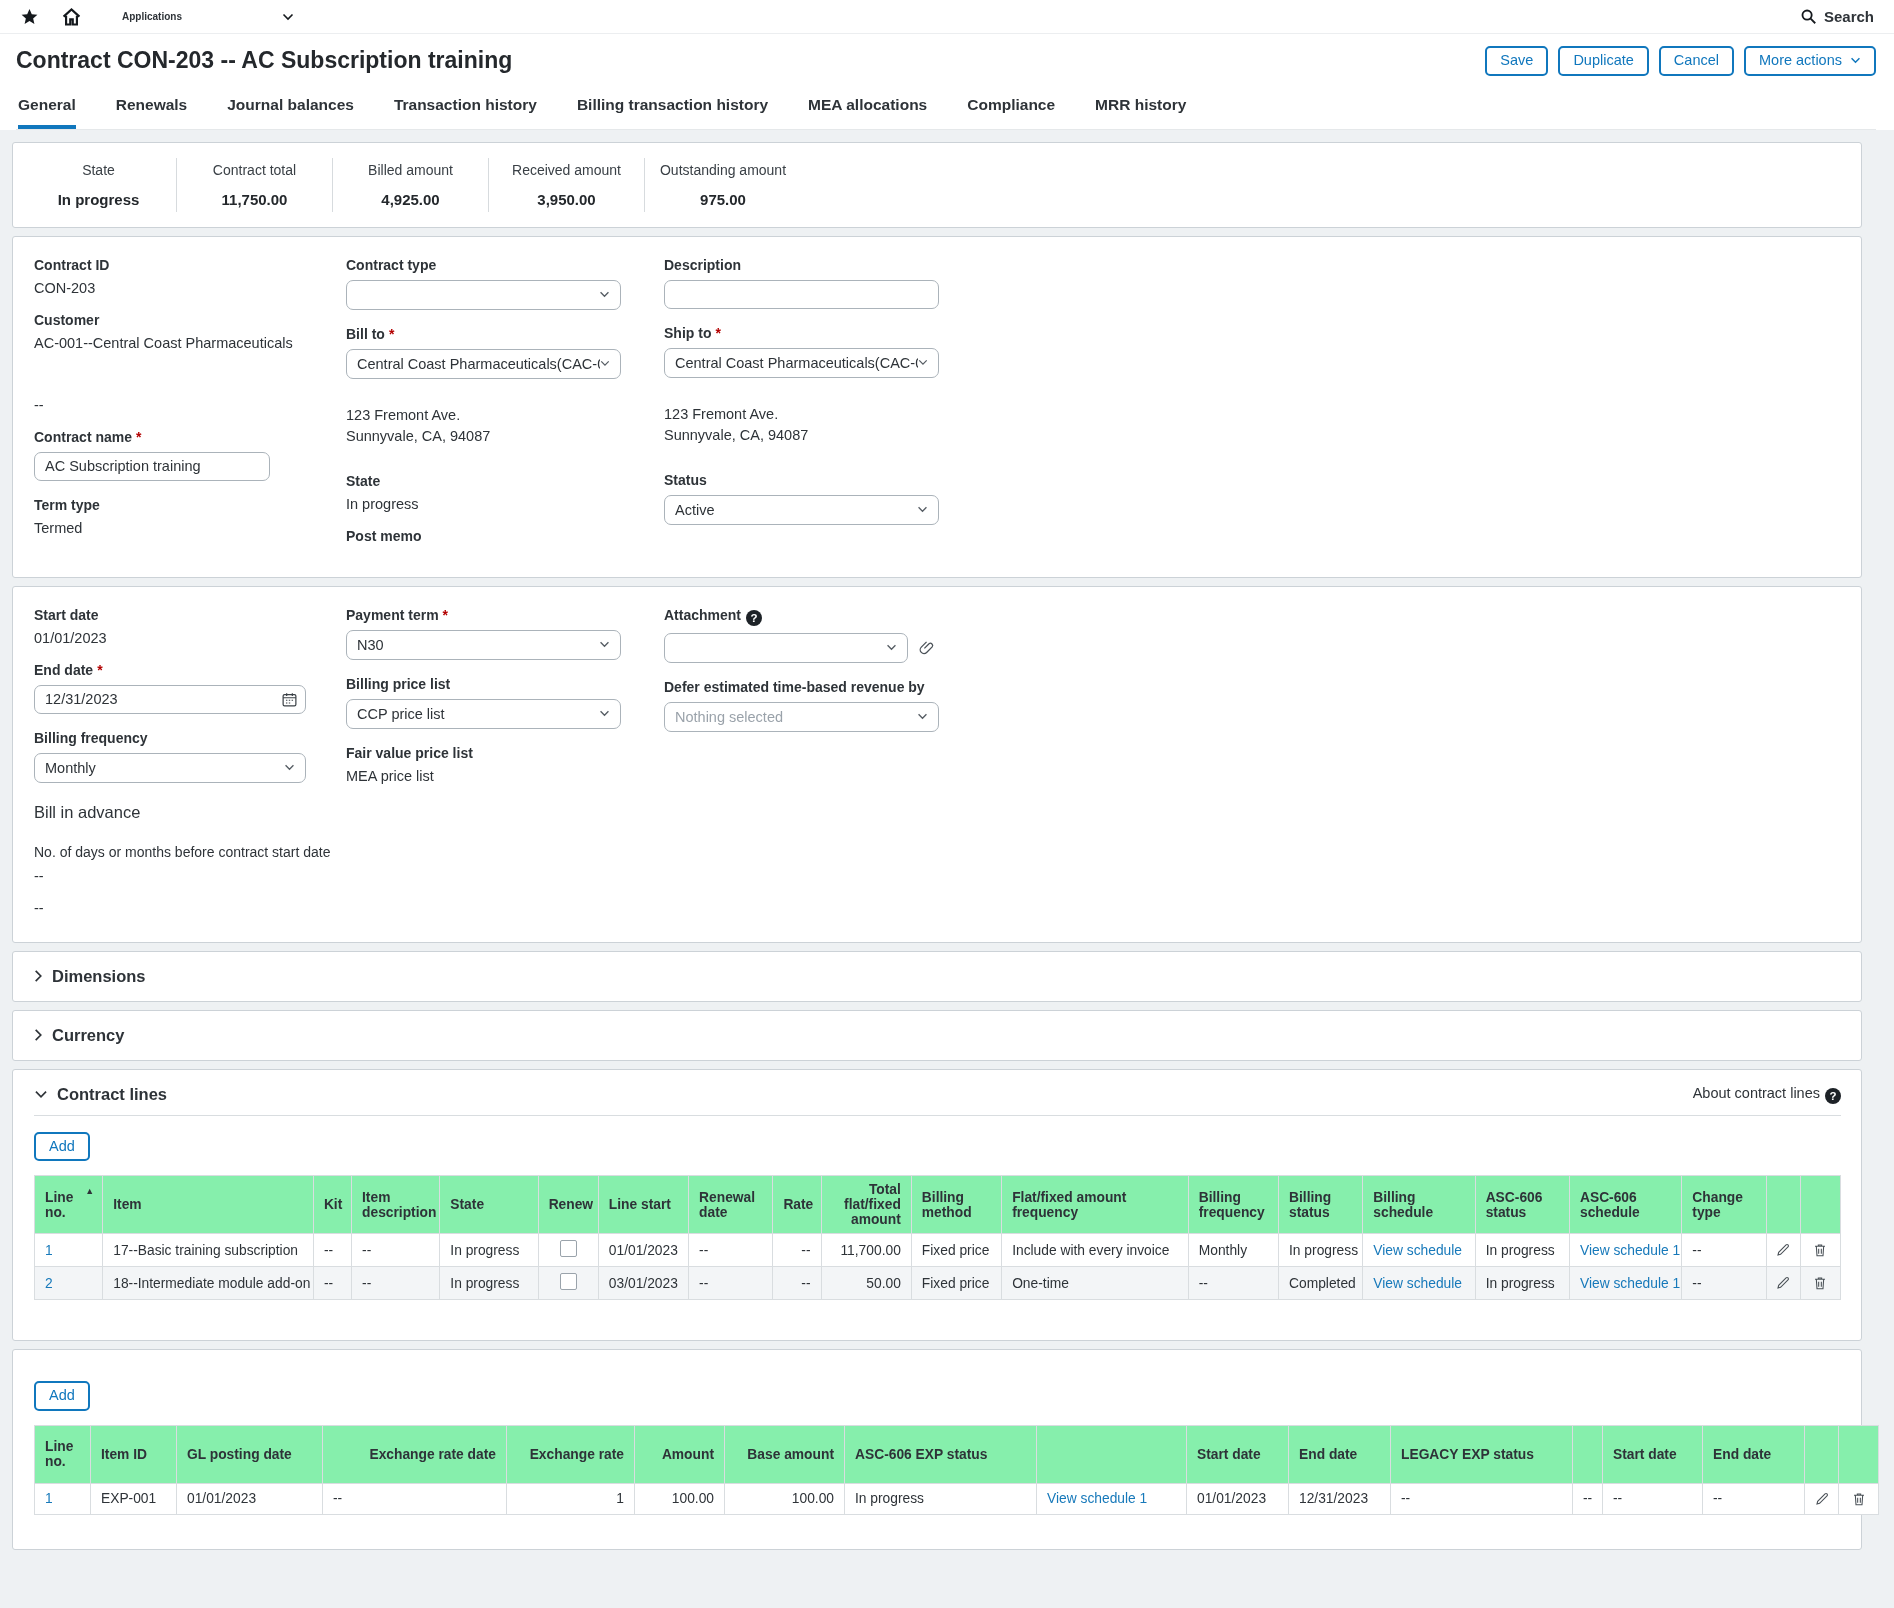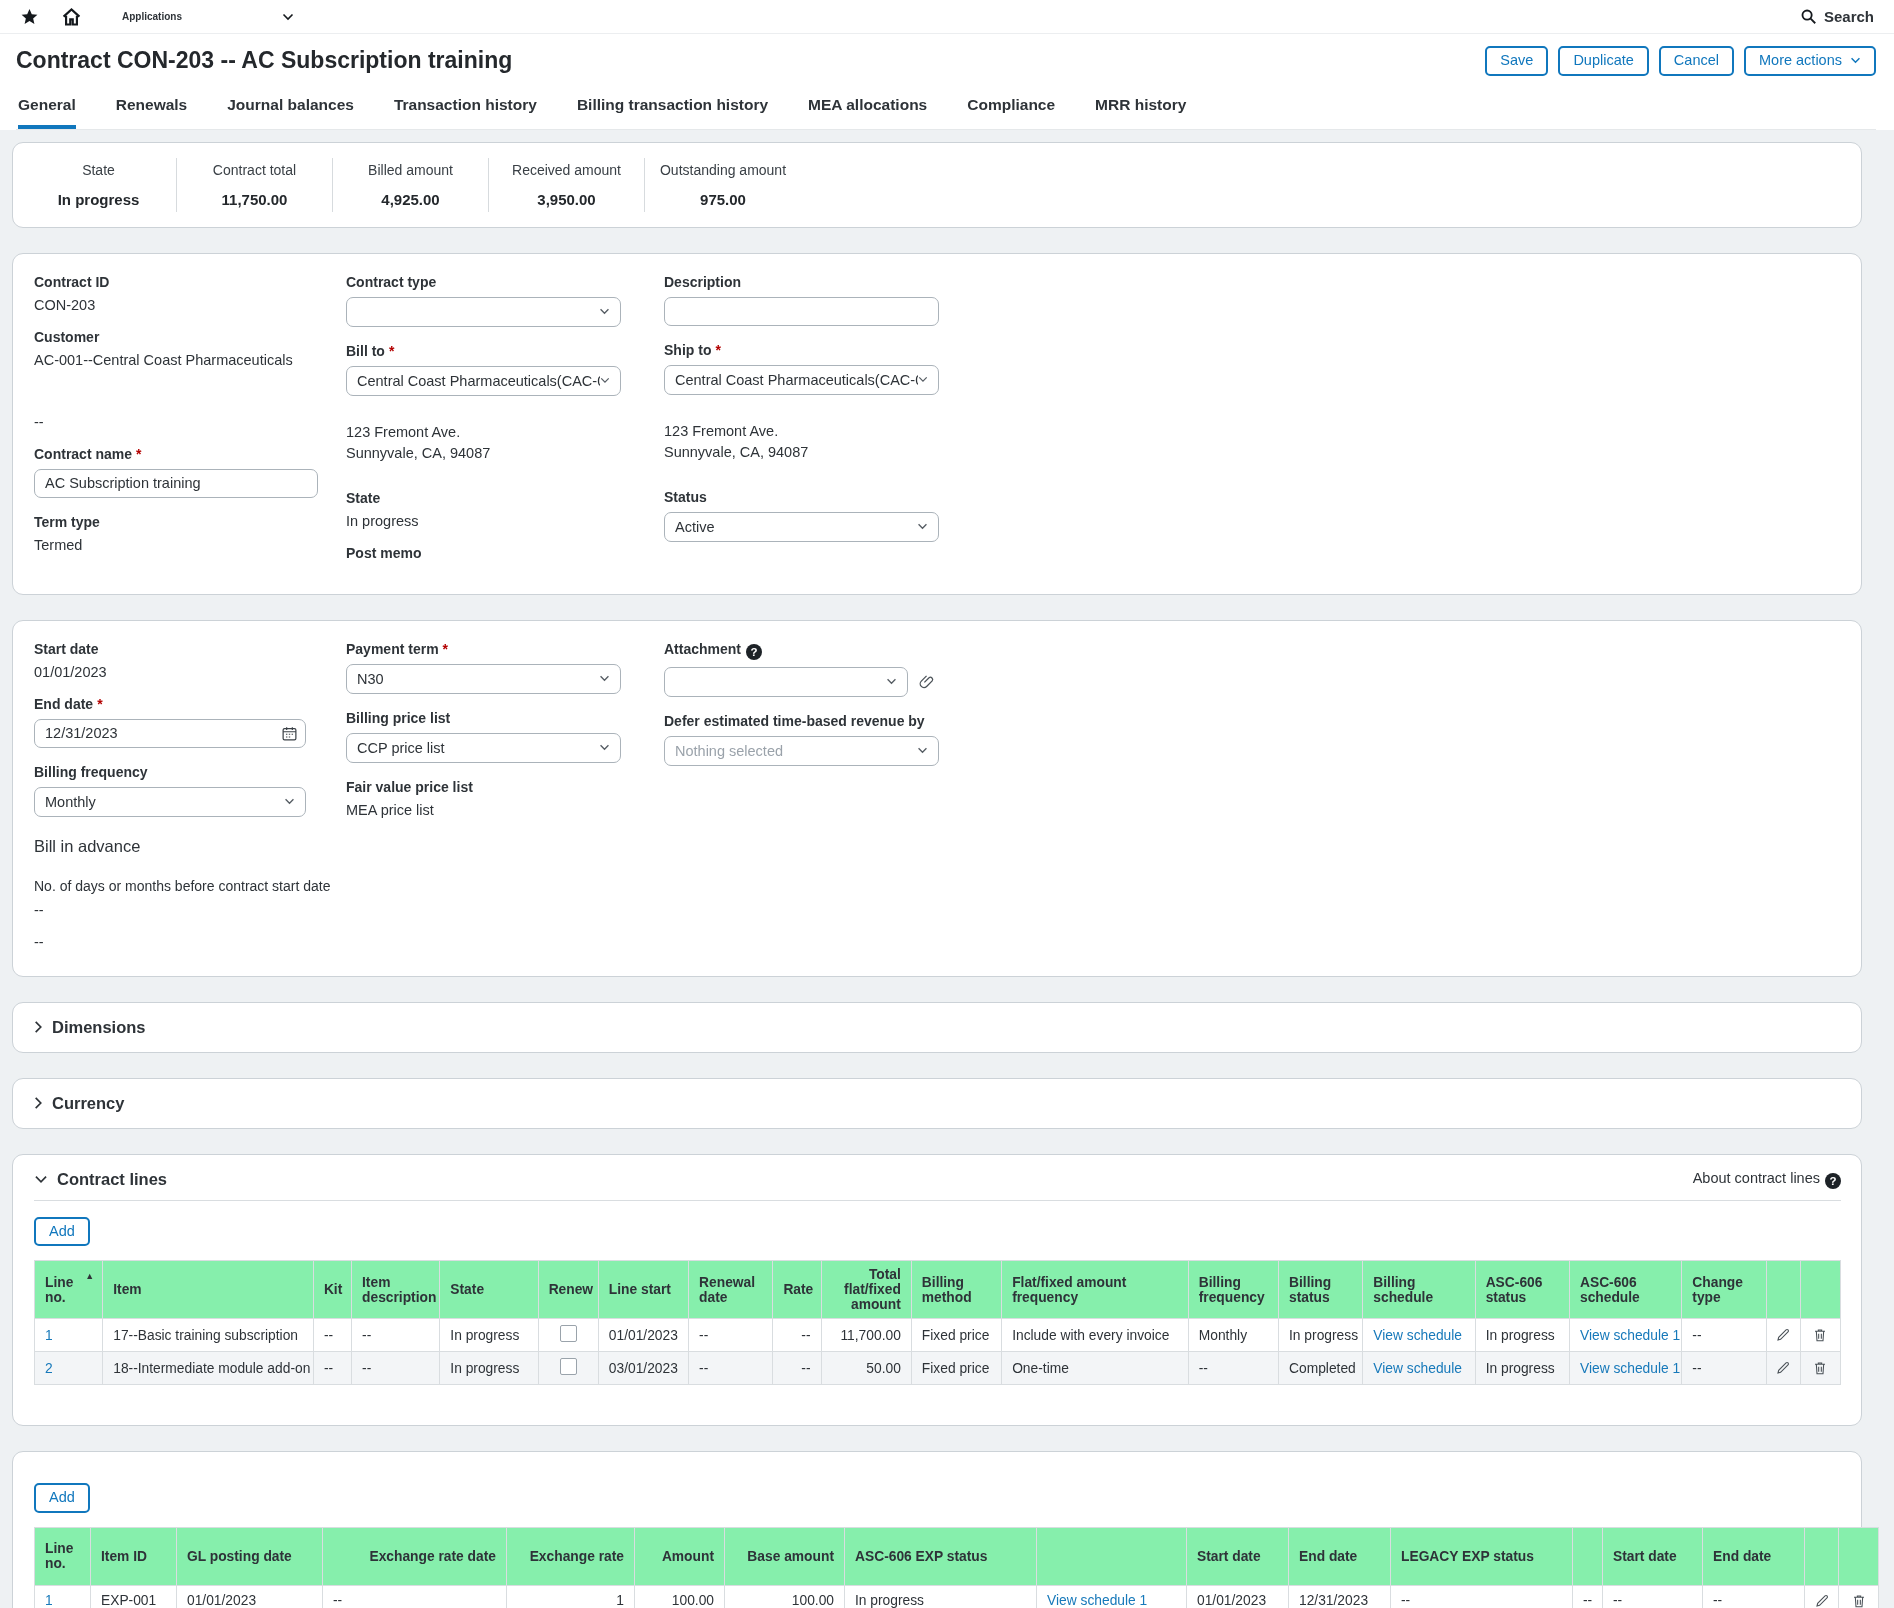--- a/index.html
+++ b/index.html
@@ -35,37 +35,37 @@
     padding:3px 13px; font-size:14.5px; font-family:inherit; cursor:pointer;
     display:inline-flex; align-items:center; gap:8px; line-height:1.35;
   }
   .tabs { display:flex; gap:40px; padding:20px 2px 0 2px; background:#fff; border-bottom:1px solid #e5e8ea; }
   .tab { font-size:15.5px; font-weight:600; color:#2e3338; padding-bottom:11px; border-bottom:4px solid transparent; cursor:pointer; }
   .tab.active { border-bottom-color:#1077bd; }
   .page-header-wrap { background:#fff; }
 
   
   .main { padding:12px 32px 18px 12px; }
-  .card { background:#fff; border:1px solid #ccd2d7; border-radius:11px; margin-bottom:25px; }
+  .card { background:#fff; border:1px solid #ccd2d7; border-radius:3px; margin-bottom:8px; }
 
   
   .summary { display:flex; padding:15px 8px; }
   .s-item { padding:4px 0; text-align:center; border-right:1px solid #d7dbde; min-width:156px; }
   .s-item:last-child { border-right:none; }
   .s-label { font-size:14px; color:#3a4046; }
   .s-value { font-size:15px; font-weight:700; color:#24282c; margin-top:13px; }
 
   
   .form-grid { display:grid; grid-template-columns:312px 318px 1fr; padding:20px 20px 26px 21px; }
   .lbl { font-weight:700; font-size:14px; color:#2e3338; margin:16px 0 7px; }
   .lbl:first-child { margin-top:0; }
   .val { font-size:14.5px; color:#2e3338; }
   .req::after { content:"*"; color:#b30000; font-weight:700; margin-left:4px; }
   .input {
-    height:29px; width:284px; border:1px solid #abb3ba; border-radius:7px;
+    height:29px; width:236px; border:1px solid #abb3ba; border-radius:7px;
     padding:0 10px; font-size:14.5px; font-family:inherit; color:#2e3338; background:#fff;
   }
   .input-wrap { position:relative; width:272px; }
   .input-wrap .input { width:100%; padding-right:30px; }
   .input-icon { position:absolute; right:8px; top:6px; }
   .select {
     height:30px; width:275px; border:1px solid #abb3ba; border-radius:7px; background:#fff;
     display:flex; align-items:center; justify-content:space-between; padding:0 10px; cursor:pointer;
   }
   .select .sel-text { font-size:14.5px; color:#2e3338; white-space:nowrap; overflow:hidden; }

